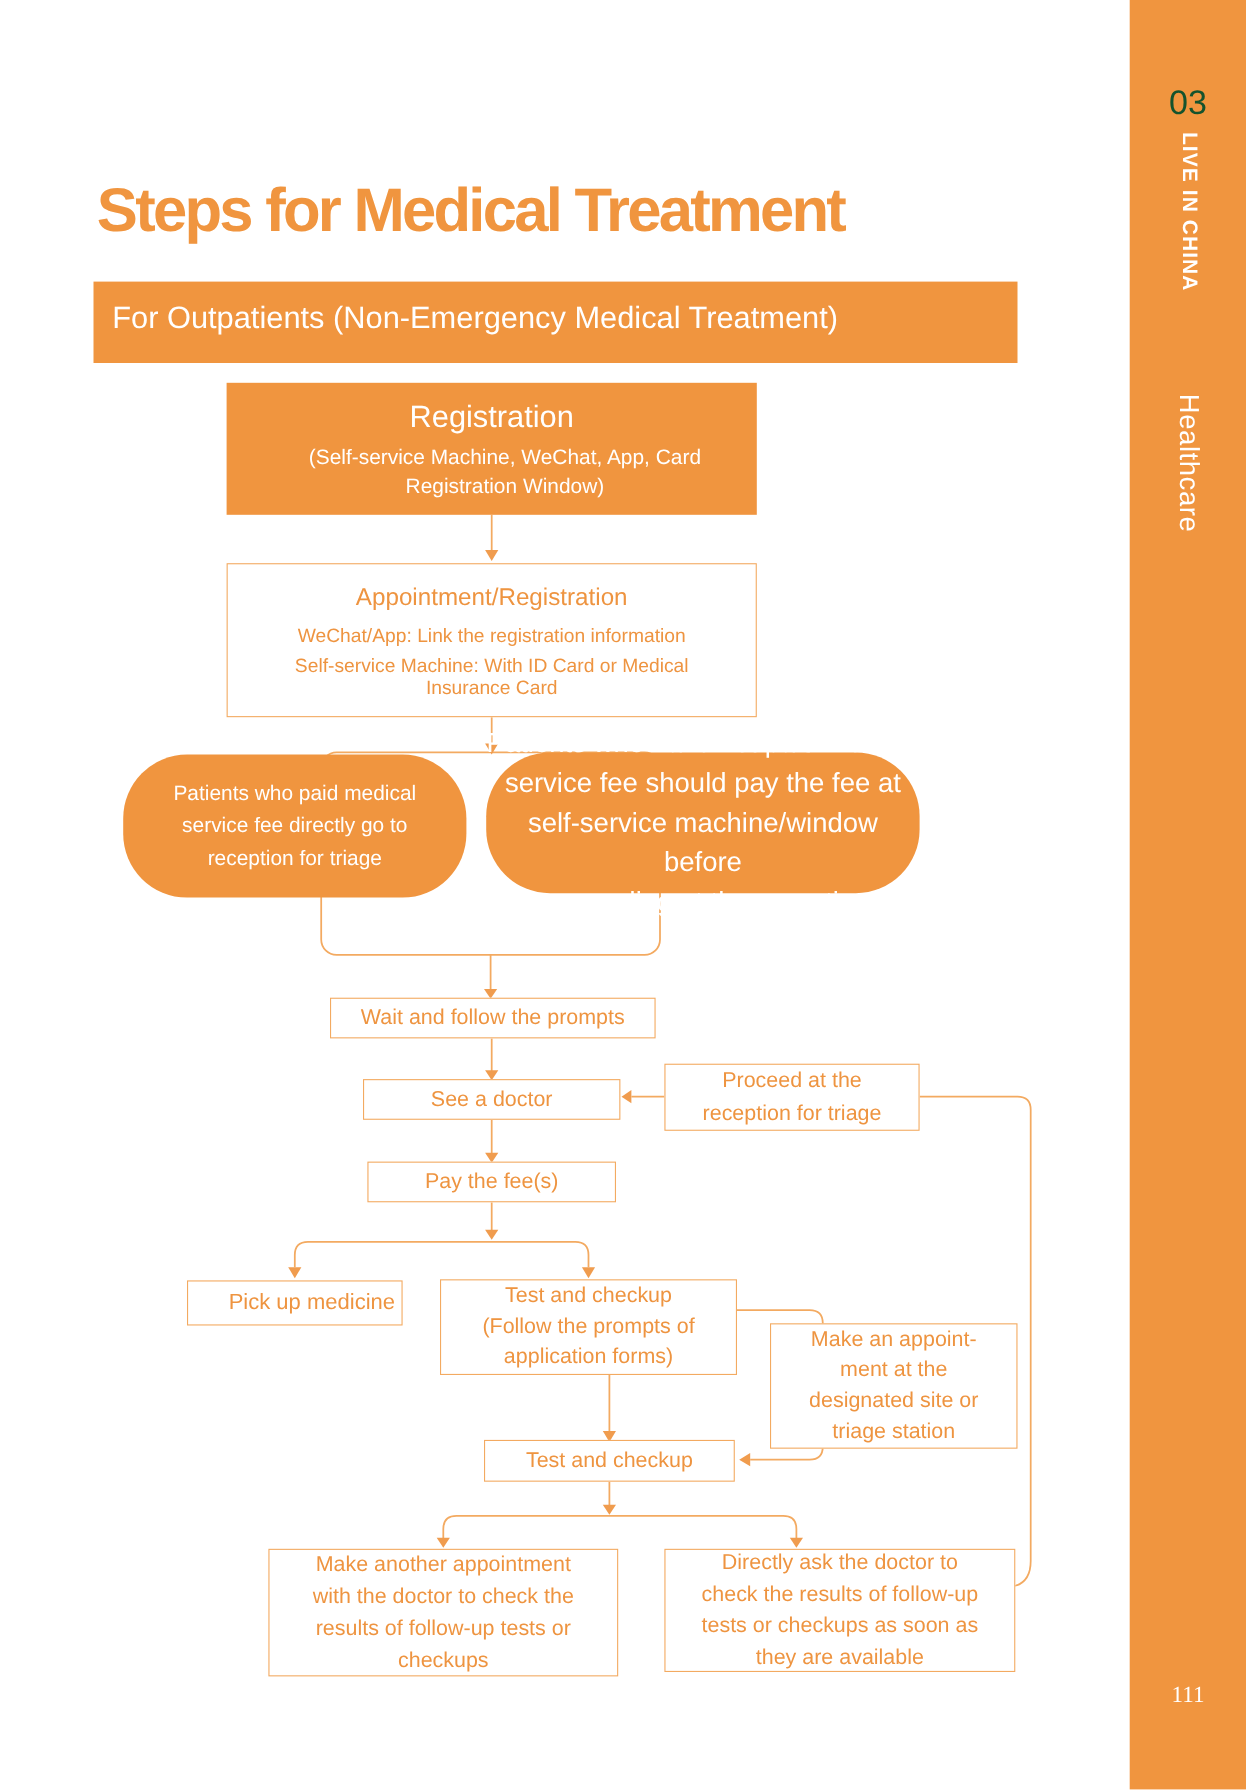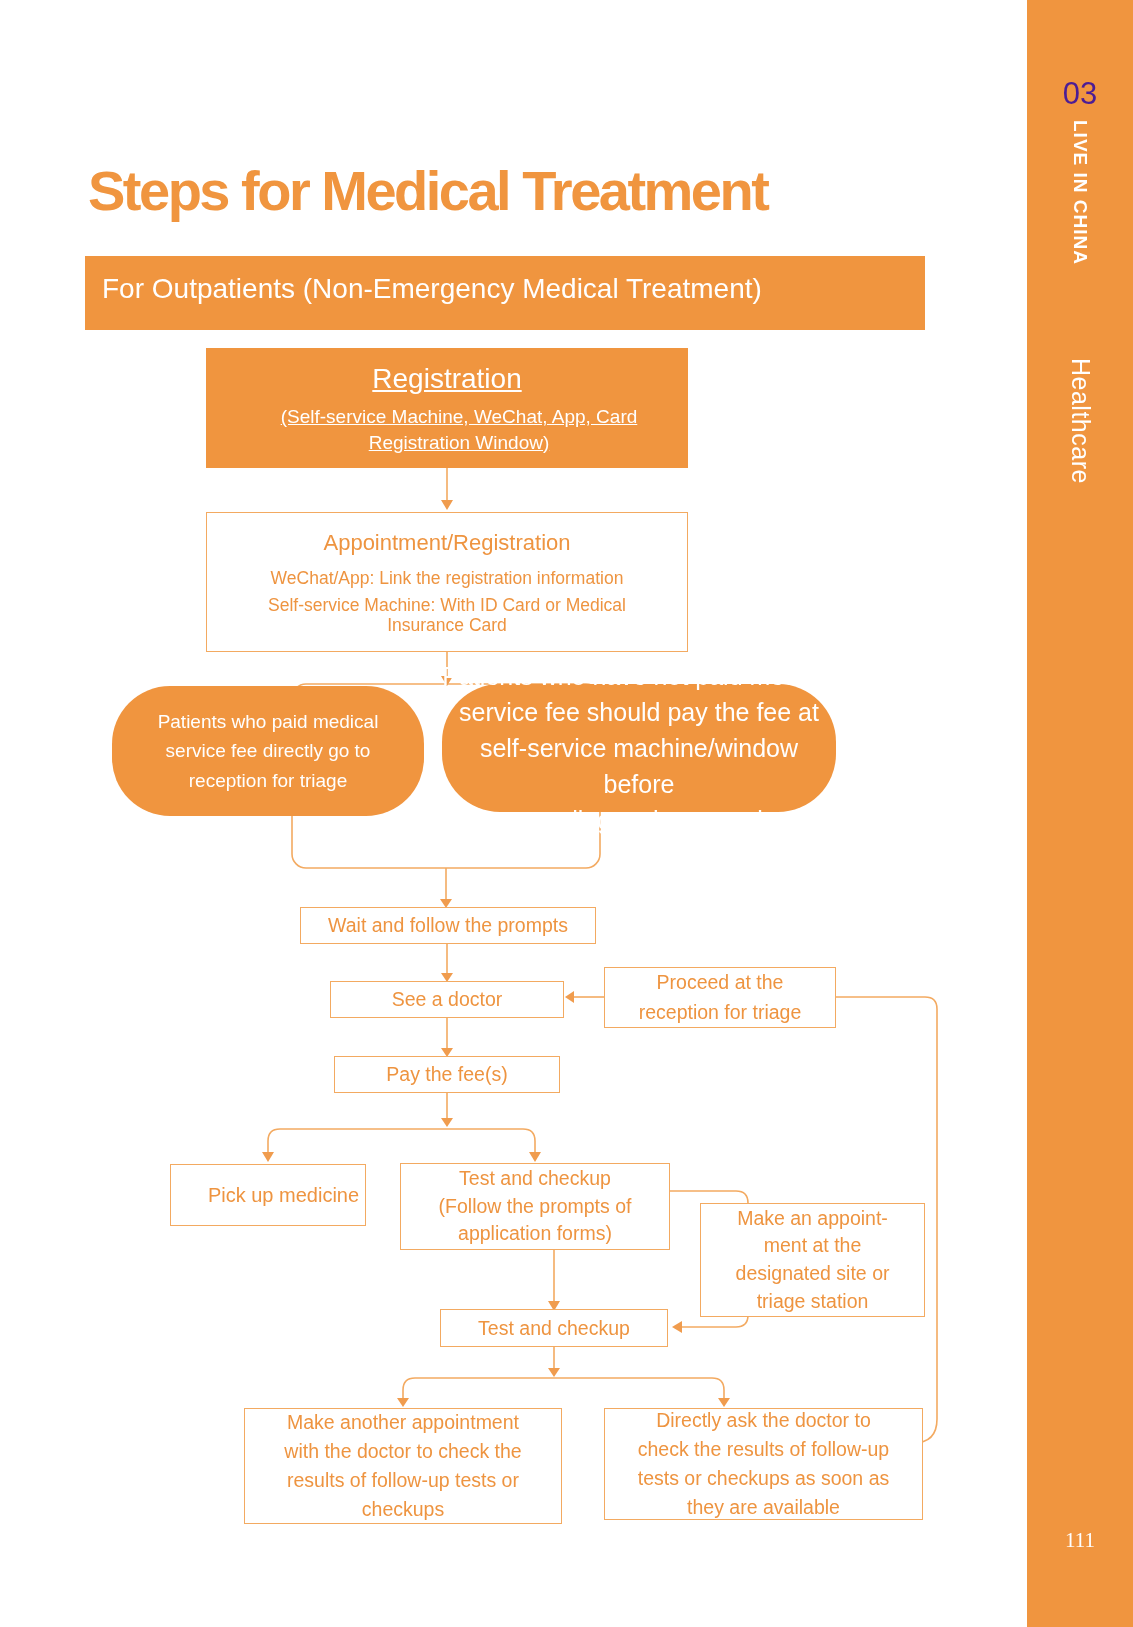--- a/index.html
+++ b/index.html
@@ -6,58 +6,58 @@
     --accent:#F0953F;
     --line:#F3AA61;
     --txt:#EE9440;
   }
   html,body{margin:0;padding:0;background:#ffffff;}
   body{font-family:"Liberation Sans",sans-serif;}
   #page{position:relative;width:1133px;height:1627px;background:#ffffff;overflow:hidden;}
 
   
   .sidebar{position:absolute;right:0;top:0;width:106px;height:1627px;background:var(--accent);}
-  .chapnum{position:absolute;top:76px;left:0;width:106px;text-align:center;color:#4c1d95;font-size:31px;font-weight:400;}
+  .chapnum{position:absolute;top:76px;left:0;width:106px;text-align:center;color:#14532d;font-size:31px;font-weight:400;}
   .vtext{position:absolute;left:50%;transform:translateX(-50%);writing-mode:vertical-rl;color:#fff;white-space:nowrap;}
   .chaplabel{top:120px;font-size:19px;font-weight:700;letter-spacing:1px;}
   .sectlabel{top:358px;font-size:25px;font-weight:400;letter-spacing:0.5px;}
   .pagenum{position:absolute;top:1528px;left:0;width:106px;text-align:center;color:#fff;
            font-family:"Liberation Serif",serif;font-size:21px;}
 
   
   .title{position:absolute;left:88px;top:158px;color:var(--accent);font-size:56px;font-weight:700;letter-spacing:-2.5px;white-space:nowrap;}
   .banner{position:absolute;left:85px;top:256px;width:840px;height:74px;background:var(--accent);
           color:#fff;font-size:28px;line-height:66px;padding-left:17px;box-sizing:border-box;white-space:nowrap;}
 
   
   svg.flow{position:absolute;left:0;top:0;z-index:1;}
   .node{position:absolute;z-index:2;box-sizing:border-box;text-align:center;}
   .solid{background:var(--accent);color:#fff;}
   .outline{background:#fff;border:1.5px solid var(--line);color:var(--txt);}
   .prewrap{white-space:pre-line;}
 
-  .reg{left:206px;top:348px;width:482px;height:120px;text-decoration:underline;}
+  .reg{left:206px;top:348px;width:482px;height:120px;}
   .reg .t1{font-size:28px;margin-top:15px;}
   .reg .t2{font-size:19px;line-height:1.35;margin-top:9px;padding-left:24px;}
 
   .appt{left:206px;top:512px;width:482px;height:140px;}
   .appt .t1{font-size:22px;margin-top:17px;}
   .appt .t2{font-size:17.5px;margin-top:12px;}
   .appt .t3{font-size:17.5px;line-height:1.15;margin-top:6px;}
 
   .bubble{border-radius:58px;color:#fff;background:var(--accent);display:flex;align-items:center;justify-content:center;}
   .bubL{left:112px;top:686px;width:312px;height:130px;font-size:19px;line-height:1.55;}
   .bubR{left:442px;top:684px;width:394px;height:128px;font-size:25px;line-height:1.44;}
 
   .small{font-size:19.5px;display:flex;align-items:center;justify-content:center;}
   .wait{left:300px;top:907px;width:296px;height:37px;}
   .see{left:330px;top:981px;width:234px;height:37px;}
   .proceed{left:604px;top:967px;width:232px;height:61px;line-height:1.5;}
   .pay{left:334px;top:1056px;width:226px;height:37px;}
-  .pickup{left:170px;top:1164px;width:196px;height:62px;font-size:20px;padding-left:31px;}
+  .pickup{left:170px;top:1164px;width:196px;height:41px;font-size:20px;padding-left:31px;}
   .test1{left:400px;top:1163px;width:270px;height:87px;line-height:1.42;}
   .make{left:700px;top:1203px;width:225px;height:114px;line-height:1.42;}
   .test2{left:440px;top:1309px;width:228px;height:38px;}
   .bleft{left:244px;top:1408px;width:318px;height:116px;line-height:1.48;}
   .bright{left:604px;top:1408px;width:319px;height:112px;line-height:1.48;}
 </style>
 </head>
 <body>
 
 <div id="page">

